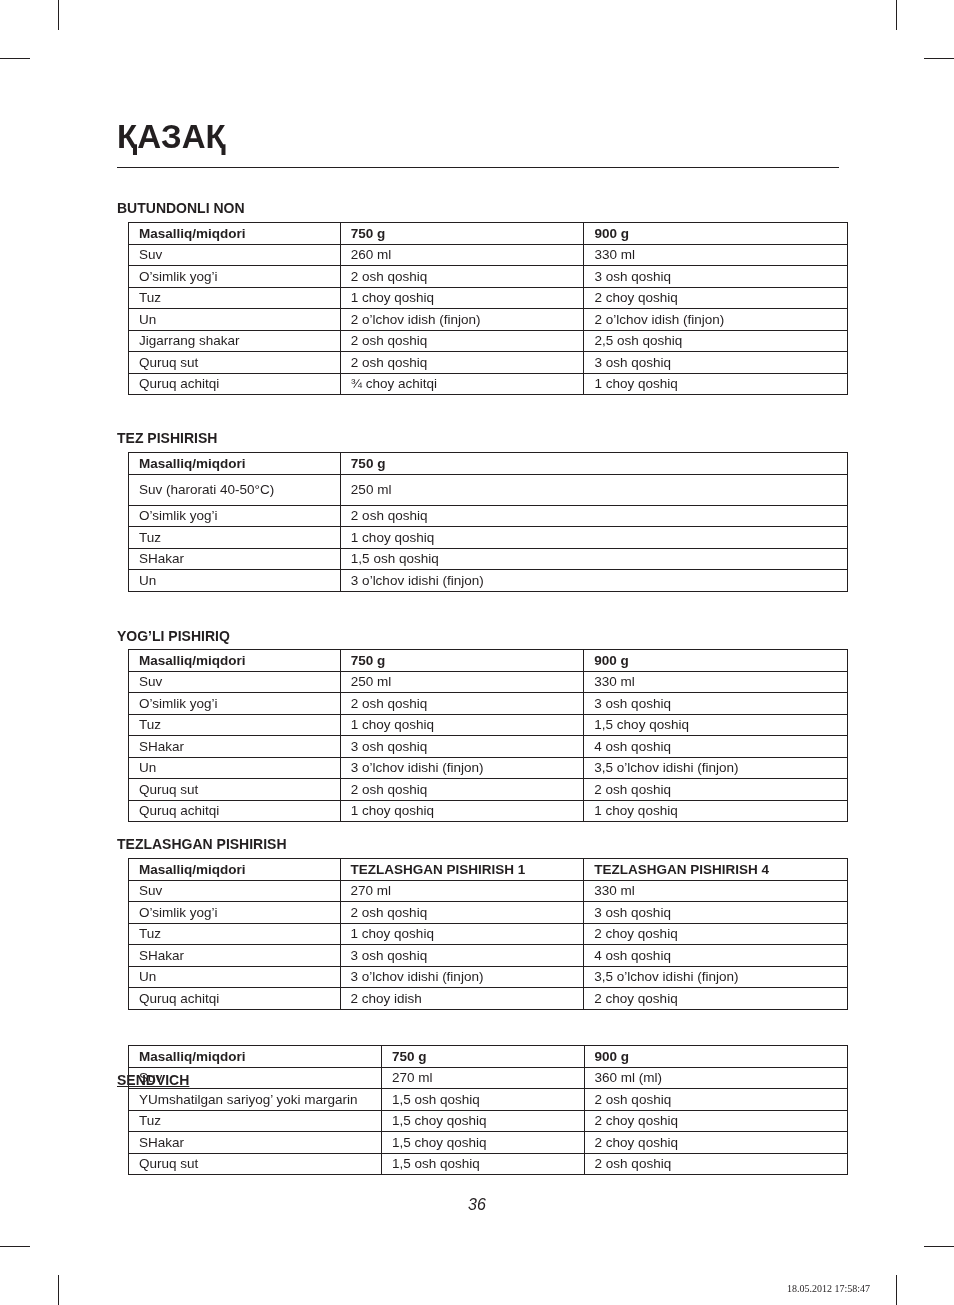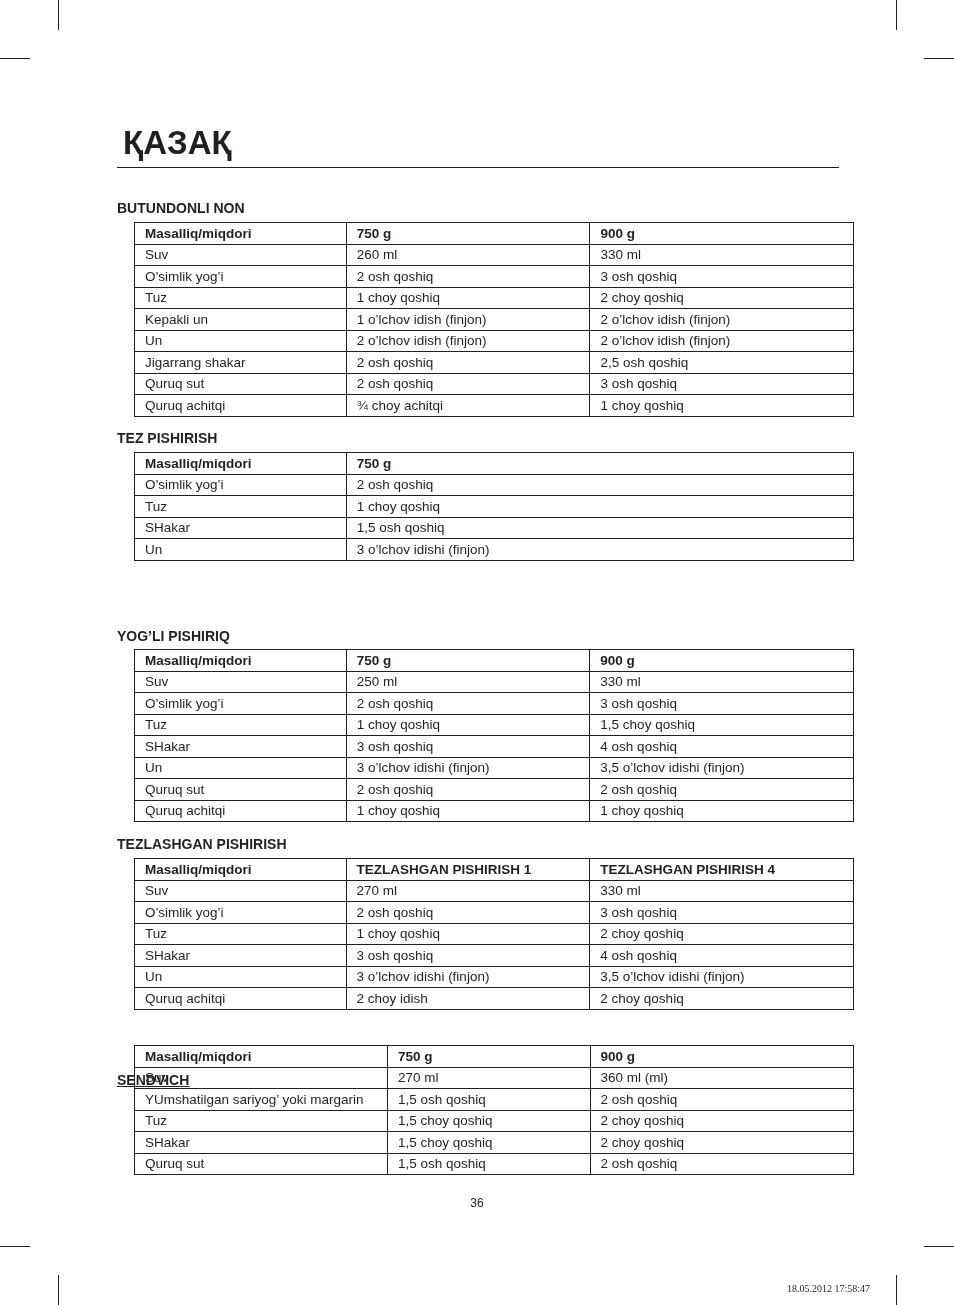--- a/index.html
+++ b/index.html
@@ -2,29 +2,29 @@
 <html><head>
 <meta charset="utf-8">
 <style>
   html, body { margin: 0; padding: 0; background: #ffffff; }
   body { width: 954px; height: 1305px; position: relative; overflow: hidden;
          font-family: "Liberation Sans", sans-serif; color: #231f20; }
   .crop { position: absolute; background: #231f20; }
   .crop.v { width: 1px; }
   .crop.h { height: 1px; }
   .title { position: absolute; left: 117px; top: 118px; font-size: 33px; font-weight: bold;
-           letter-spacing: 0px; margin: 6px; }
+           letter-spacing: 0px; margin: 0; }
   .title-rule { position: absolute; left: 117px; top: 167px; width: 722px; height: 1px; background: #231f20; }
   .section-title { position: absolute; left: 117px; font-size: 14px; font-weight: bold; margin: 0; }
-  table { position: absolute; left: 134px; width: 720px; border-collapse: collapse; font-size: 13.5px; }
+  table { position: absolute; left: 128px; width: 720px; border-collapse: collapse; font-size: 13.5px; }
   td, th { border: 1px solid #231f20; padding: 0 10px; height: 20.5px; text-align: left; vertical-align: middle;
            font-weight: normal; white-space: nowrap; }
   th { font-weight: bold; }
   .tall td { height: 30px; }
-  .page-num { position: absolute; left: 0; width: 954px; top: 1196px; text-align: center; font-size: 12px; }
+  .page-num { position: absolute; left: 0; width: 954px; top: 1196px; text-align: center; font-size: 16px; font-style: italic; }
   .slug { position: absolute; top: 1283px; font-family: "Liberation Serif", serif; font-size: 10px; }
 </style>
 </head>
 <body>
 
 <div class="crop v" style="left:58px;top:0;height:30px;"></div>
 <div class="crop v" style="left:896px;top:0;height:30px;"></div>
 <div class="crop h" style="left:0;top:58px;width:30px;"></div>
 <div class="crop h" style="left:924px;top:58px;width:30px;"></div>
 <div class="crop h" style="left:0;top:1246px;width:30px;"></div>
@@ -57,25 +57,20 @@
         <td>O’simlik yog’i</td>
         <td>2 osh qoshiq</td>
         <td>3 osh qoshiq</td>
       </tr>
   <tr>
         <td>Tuz</td>
         <td>1 choy qoshiq</td>
         <td>2 choy qoshiq</td>
       </tr>
   <tr>
-        <td>Kepakli un</td>
-        <td>1 o’lchov idish (finjon)</td>
-        <td>2 o’lchov idish (finjon)</td>
-      </tr>
-  <tr>
         <td>Un</td>
         <td>2 o’lchov idish (finjon)</td>
         <td>2 o’lchov idish (finjon)</td>
       </tr>
   <tr>
         <td>Jigarrang shakar</td>
         <td>2 osh qoshiq</td>
         <td>2,5 osh qoshiq</td>
       </tr>
   <tr>
@@ -95,20 +90,24 @@
 <table style="top:452px;">
   <colgroup>
       <col style="width:212px">
       <col style="width:508px">
     </colgroup>
   <tbody>
       <tr>
     <th>Masalliq/miqdori</th>
     <th>750 g</th>
   </tr>
+  <tr class="tall">
+        <td>Suv (harorati 40-50°C)</td>
+        <td>250 ml</td>
+      </tr>
   <tr>
         <td>O’simlik yog’i</td>
         <td>2 osh qoshiq</td>
       </tr>
   <tr>
         <td>Tuz</td>
         <td>1 choy qoshiq</td>
       </tr>
   <tr>
         <td>SHakar</td>

